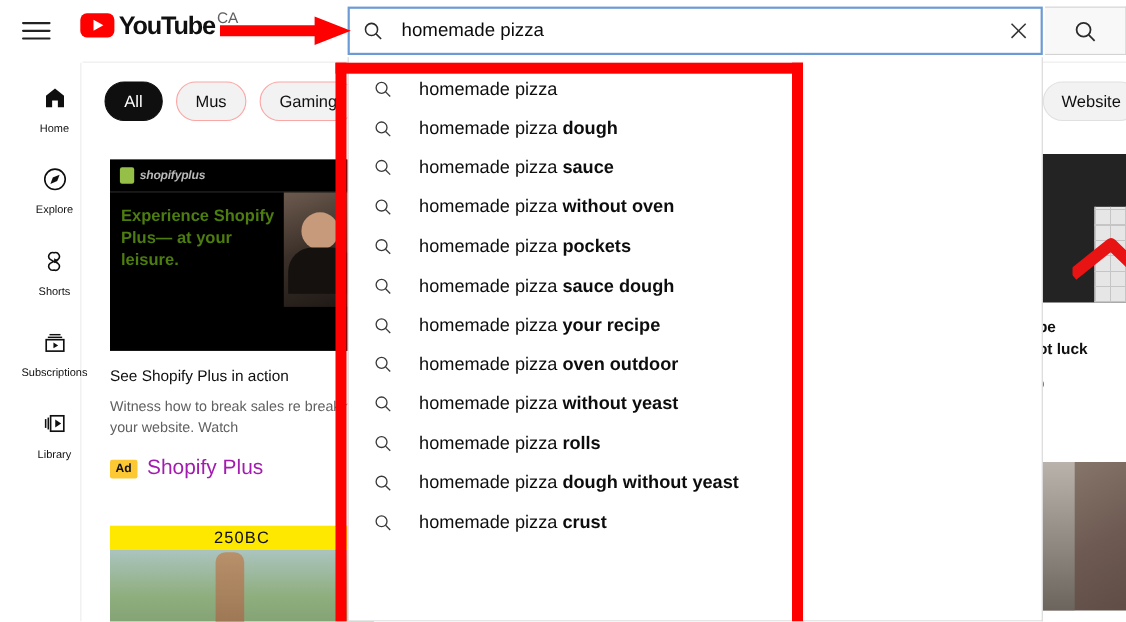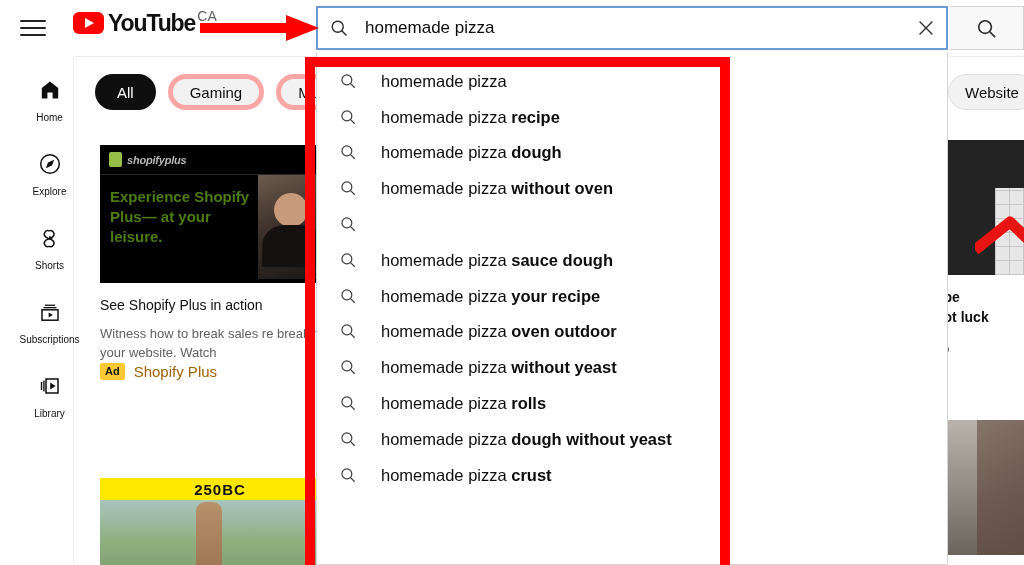--- a/index.html
+++ b/index.html
@@ -74,36 +74,36 @@
   .side-item {
     width: 74px; height: 74px; display: flex; flex-direction: column;
     align-items: center; justify-content: center; cursor: pointer; gap: 6px; padding-left: 25px;
   }
   .side-label { font-size: 10px; color: #0f0f0f; line-height: 11px; }
 
   
   .chipbar { position: absolute; left: 95px; top: 74px; display: flex; gap: 12px; z-index: 15; }
   .chip {
     height: 36px; padding: 12px 17px; border-radius: 18px; background: #f2f2f2;
-    border: 5px solid #fca5a5; display: flex; align-items: center;
+    border: 1px solid #fca5a5; display: flex; align-items: center;
     font-size: 15px; color: #0f0f0f; white-space: nowrap; cursor: pointer;
   }
   .chip.active { background: #0f0f0f; color: #fff; border-color: #0f0f0f; }
   .chip-right {
     position: absolute; left: 948px; top: 74px; height: 36px; padding: 0 16px;
     border-radius: 18px; background: #f2f2f2; border: 1px solid #e0e0e0;
     display: flex; align-items: center; font-size: 15px; color: #0f0f0f;
     white-space: nowrap; cursor: pointer; z-index: 15;
   }
 
   
   .content { position: absolute; left: 75px; top: 120px; width: 949px; height: 445px; overflow: hidden; z-index: 10; }
 
   .card-left { position: absolute; left: 25px; top: 25px; width: 240px; }
-  .thumb-ad { position: relative; width: 240px; height: 138px; background: #000; overflow: hidden; text-decoration: underline; }
+  .thumb-ad { position: relative; width: 240px; height: 174px; background: #000; overflow: hidden; text-decoration: underline; }
   .shopify-bar {
     position: absolute; left: 0; top: 0; width: 100%; height: 30px; background: #000;
     display: flex; align-items: center; padding-left: 9px; gap: 5px;
     border-bottom: 1px solid #2a2a2a;
   }
   .shopify-logo { width: 13px; height: 15px; background: #95bf47; border-radius: 2px; }
   .shopify-word { font-size: 11px; font-weight: bold; color: #fff; font-style: italic; letter-spacing: -0.2px; }
   .shopify-word span { color: #b9b9b9; font-weight: bold; }
   .ad-headline {
     position: absolute; left: 10px; top: 42px; width: 150px;
@@ -116,33 +116,33 @@
   .ad-person::before {
     content: ""; position: absolute; left: 16px; top: 18px; width: 34px; height: 34px;
     border-radius: 50%; background: #c69a7b;
   }
   .ad-person::after {
     content: ""; position: absolute; left: 4px; top: 50px; width: 62px; height: 42px;
     border-radius: 22px 22px 0 0; background: #15110f;
   }
   .card-title { margin-top: 13px; font-size: 14px; color: #0f0f0f; line-height: 19px; }
   .card-desc { margin-top: 9px; font-size: 13px; color: #606060; line-height: 19px; }
-  .ad-row { margin-top: 1px; display: flex; align-items: center; gap: 9px; }
+  .ad-row { margin-top: 17px; display: flex; align-items: center; gap: 9px; }
   .ad-badge {
     background: #fcc934; color: #111; font-size: 11px; font-weight: bold;
     padding: 2px 5px; border-radius: 2px; line-height: 13px;
   }
-  .ad-brand { font-size: 15px; color: #a16207; }
+  .ad-brand { font-size: 19px; color: #a21caf; }
 
   .thumb-bc { position: absolute; left: 25px; top: 358px; width: 240px; height: 134px; overflow: hidden;
               background: linear-gradient(180deg,#b9cfe0 0%,#8fae7e 48%,#6f8f63 100%); }
   .bc-banner {
     position: absolute; left: 0; top: 0; width: 100%; height: 22px; background: #ffe800;
     display: flex; align-items: center; justify-content: center;
-    font-size: 15px; font-weight: bold; color: #111; letter-spacing: 1px;
+    font-size: 15px; font-weight: normal; color: #111; letter-spacing: 1px;
   }
   .bc-statue {
     position: absolute; left: 96px; top: 24px; width: 26px; height: 105px;
     background: linear-gradient(180deg,#b8906a 0%,#8d6848 100%); border-radius: 9px 9px 0 0;
   }
 
   .card-right { position: absolute; left: 860px; top: 20px; width: 240px; }
   .thumb-chart { position: relative; width: 240px; height: 135px; background: #232323; overflow: hidden; }
   .grid-paper {
     position: absolute; left: 60px; top: 48px; width: 180px; height: 87px;
@@ -243,22 +243,22 @@
           <rect x="2.8" y="8" width="1.4" height="8" fill="#0f0f0f"></rect>
           <path fill="#0f0f0f" d="M12.2 8.4v7.2l5.4-3.6z"></path>
         </svg>
       </span>
       <span class="side-label">Library</span>
     </div>
   </div>
 
   <div class="chipbar">
     <div class="chip active">All</div>
+    <div class="chip">Mus</div>
     <div class="chip">Gaming</div>
-    <div class="chip">Mus</div>
   </div>
   <div class="chip-right">Website</div>
 
   <div class="content">
 
     <div class="card-left">
       <div class="thumb-ad">
         <div class="shopify-bar">
           <span class="shopify-logo"></span>
           <span class="shopify-word"><span>shopify</span><span>plus</span></span>
@@ -349,41 +349,42 @@
           <circle cx="10.5" cy="10.5" r="6.6" fill="none" stroke="#3a3a3a" stroke-width="1.6"></circle>
           <line x1="15.4" y1="15.4" x2="21" y2="21" stroke="#3a3a3a" stroke-width="1.6"></line>
         </svg>
         <span class="sug-text">homemade&nbsp;pizza</span>
       </div>
       <div class="sug">
         <svg class="sug-ico" viewBox="0 0 24 24">
           <circle cx="10.5" cy="10.5" r="6.6" fill="none" stroke="#3a3a3a" stroke-width="1.6"></circle>
           <line x1="15.4" y1="15.4" x2="21" y2="21" stroke="#3a3a3a" stroke-width="1.6"></line>
         </svg>
-        <span class="sug-text">homemade&nbsp;pizza&nbsp;<b>recipe</b></span>
-      </div>
-      <div class="sug">
-        <svg class="sug-ico" viewBox="0 0 24 24">
-          <circle cx="10.5" cy="10.5" r="6.6" fill="none" stroke="#3a3a3a" stroke-width="1.6"></circle>
-          <line x1="15.4" y1="15.4" x2="21" y2="21" stroke="#3a3a3a" stroke-width="1.6"></line>
-        </svg>
         <span class="sug-text">homemade&nbsp;pizza&nbsp;<b>dough</b></span>
       </div>
       <div class="sug">
         <svg class="sug-ico" viewBox="0 0 24 24">
           <circle cx="10.5" cy="10.5" r="6.6" fill="none" stroke="#3a3a3a" stroke-width="1.6"></circle>
           <line x1="15.4" y1="15.4" x2="21" y2="21" stroke="#3a3a3a" stroke-width="1.6"></line>
         </svg>
+        <span class="sug-text">homemade&nbsp;pizza&nbsp;<b>sauce</b></span>
+      </div>
+      <div class="sug">
+        <svg class="sug-ico" viewBox="0 0 24 24">
+          <circle cx="10.5" cy="10.5" r="6.6" fill="none" stroke="#3a3a3a" stroke-width="1.6"></circle>
+          <line x1="15.4" y1="15.4" x2="21" y2="21" stroke="#3a3a3a" stroke-width="1.6"></line>
+        </svg>
         <span class="sug-text">homemade&nbsp;pizza&nbsp;<b>without oven</b></span>
       </div>
       <div class="sug">
         <svg class="sug-ico" viewBox="0 0 24 24">
           <circle cx="10.5" cy="10.5" r="6.6" fill="none" stroke="#3a3a3a" stroke-width="1.6"></circle>
           <line x1="15.4" y1="15.4" x2="21" y2="21" stroke="#3a3a3a" stroke-width="1.6"></line>
         </svg>
+        <span class="sug-text">homemade&nbsp;pizza&nbsp;<b>pockets</b></span>
       </div>
       <div class="sug">
         <svg class="sug-ico" viewBox="0 0 24 24">
           <circle cx="10.5" cy="10.5" r="6.6" fill="none" stroke="#3a3a3a" stroke-width="1.6"></circle>
           <line x1="15.4" y1="15.4" x2="21" y2="21" stroke="#3a3a3a" stroke-width="1.6"></line>
         </svg>
         <span class="sug-text">homemade&nbsp;pizza&nbsp;<b>sauce dough</b></span>
       </div>
       <div class="sug">
         <svg class="sug-ico" viewBox="0 0 24 24">

